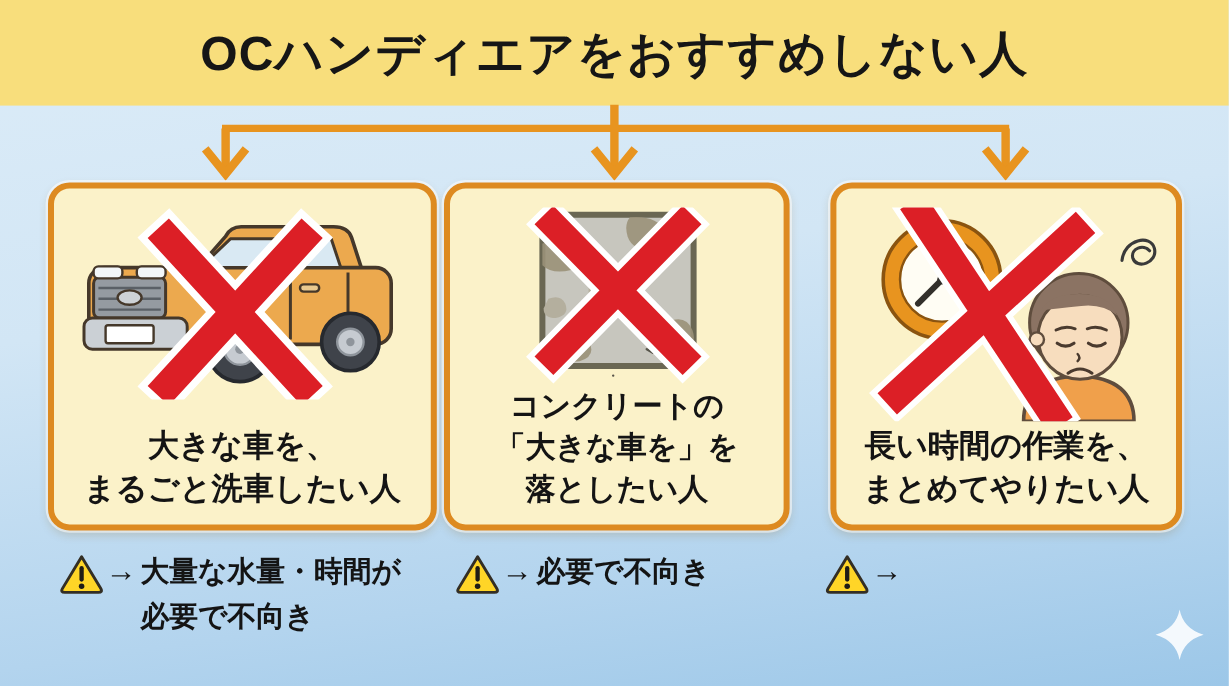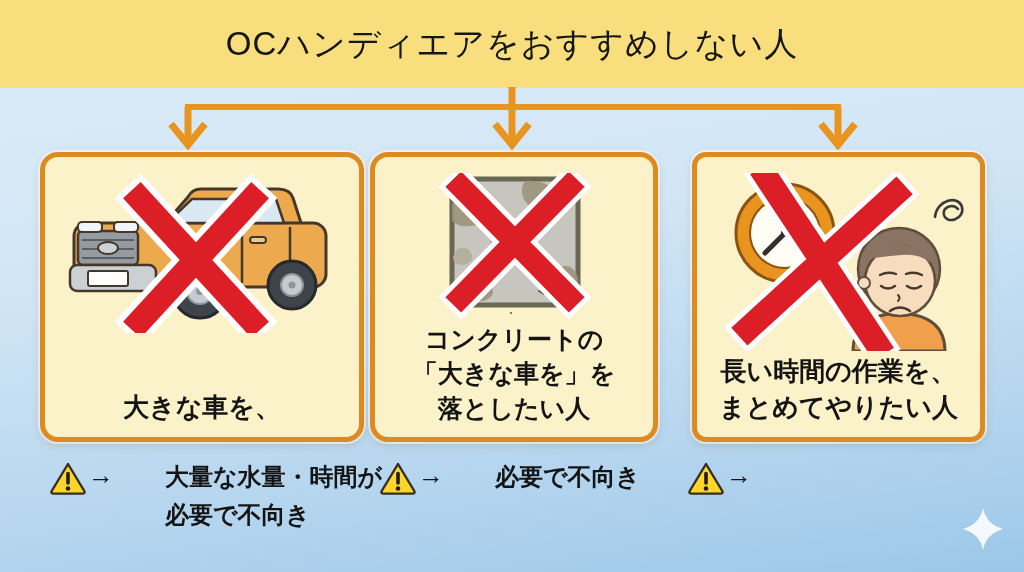--- a/index.html
+++ b/index.html
@@ -19,22 +19,22 @@
   .header {
     position: absolute;
     left: 0; top: 0;
     width: 1024px; height: 88px;
     background: #f8de7c;
     display: flex;
     align-items: center;
     justify-content: center;
   }
   .header .title {
-    font-size: 33px;
-    font-weight: 400;
+    font-size: 40px;
+    font-weight: 700;
     letter-spacing: 1px;
     color: #161616;
   }
   
   .connector {
     position: absolute;
     left: 0; top: 87px;
     width: 1024px; height: 64px;
   }
   
@@ -42,21 +42,21 @@
     position: absolute;
     top: 152px;
     height: 290px;
     background: #fbf2c9;
     border: 5px solid #dd8a20;
     border-radius: 18px;
     box-shadow: 0 0 0 2px rgba(255,255,255,0.55), 0 3px 8px rgba(140,95,25,0.22);
   }
   .card-1 { left: 40px;  width: 324px; }
   .card-2 { left: 370px; width: 288px; }
-  .card-3 { left: 692px; width: 293px; border-radius: 14px; }
+  .card-3 { left: 692px; width: 293px; }
   .illustration {
     position: absolute;
     left: 0; top: 16px;
     width: 100%;
     height: 168px;
     display: flex;
     justify-content: center;
   }
   .caption {
     position: absolute;
@@ -86,21 +86,20 @@
     font-weight: 700;
     line-height: 34px;
     margin: 0 3px 0 2px;
   }
   .note-text {
     font-size: 24px;
     font-weight: 900;
     line-height: 38px;
     color: #141414;
     text-align: left;
-    margin-left: 48px;
   }
   .note-text span { display: block; }
   
   .sparkle {
     position: absolute;
     left: 961px; top: 506px;
     width: 44px; height: 46px;
   }
 </style>
 </head>
@@ -153,20 +152,21 @@
         </g>
 
         <g stroke-linecap="square">
           <path d="M76 26 L188 148 M188 26 L76 148" stroke="#ffffff" stroke-width="36"></path>
           <path d="M76 26 L188 148 M188 26 L76 148" stroke="#dc1f26" stroke-width="24"></path>
         </g>
       </svg>
     </div>
     <div class="caption">
       <span>大きな車を、</span>
+      <span>まるごと洗車したい人</span>
     </div>
   </div>
 
   <div class="card card-2">
     <div class="illustration">
       <svg width="278" height="160" viewBox="0 0 278 160" aria-hidden="true">
         <rect x="77" y="6" width="126" height="126" rx="13" fill="#c7c6be" stroke="#6a6753" stroke-width="5"></rect>
         <g fill="#9b9279" opacity="0.9">
           <path d="M77 30 q20 -6 30 6 q8 12 -6 16 q-16 4 -24 -4 Z"></path>
           <path d="M150 8 q22 -2 30 12 q6 14 -10 16 q-18 0 -22 -12 q-3 -10 2 -16 Z"></path>

